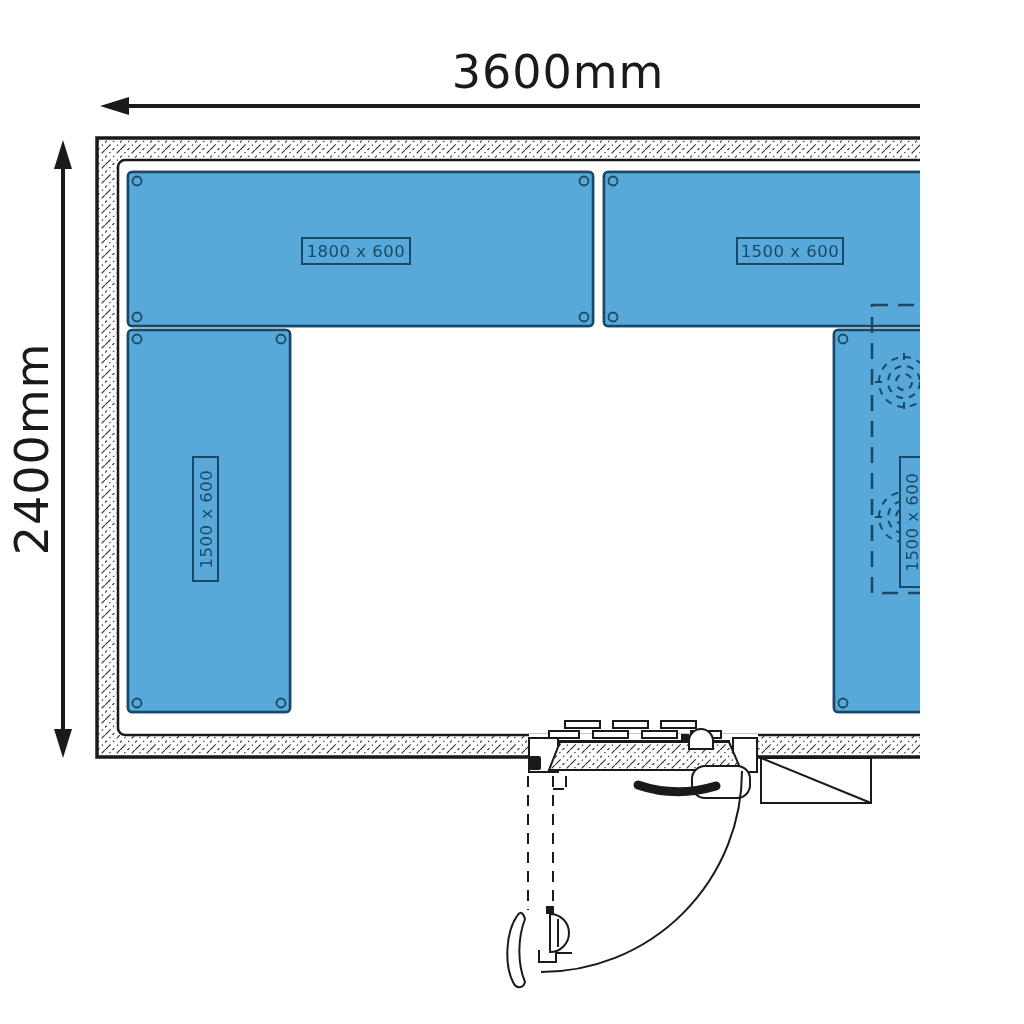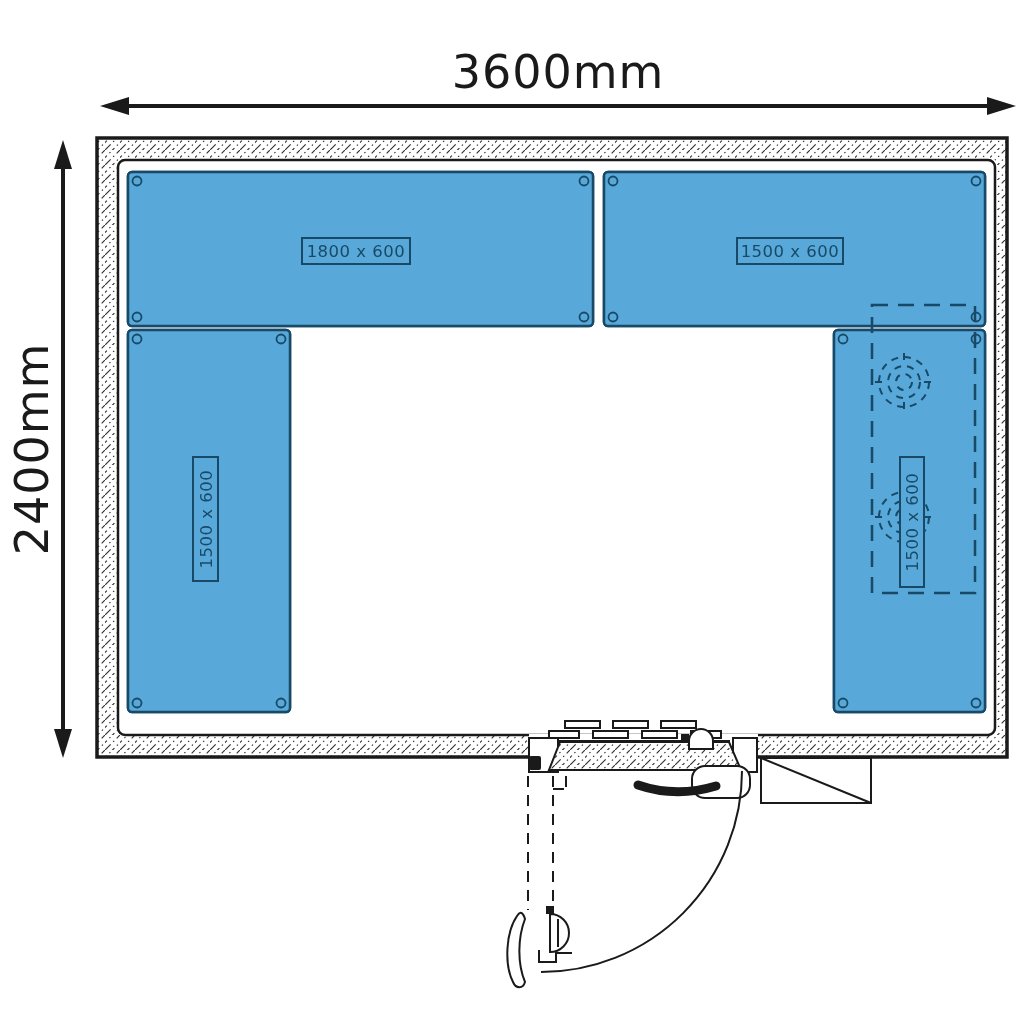--- a/index.html
+++ b/index.html
@@ -1,17 +1,17 @@
 <!DOCTYPE html>
 <html style="--line: #1a1a1a; --bench-fill: #58a9d9; --bench-line: #184a68; --background: #ffffff;"><head>
 <meta charset="utf-8">
 <style>
   html,body{margin:0;padding:0;background:#fff;}
   .canvas{
-    width:1024px;height:1024px;position:relative;background:#fff;
+    width:920px;height:1024px;position:relative;background:#fff;
     font-family:"DejaVu Sans","Liberation Sans",sans-serif;
     overflow:hidden;
   }
   svg{position:absolute;left:0;top:0;}
   .dim-line{stroke:var(--line,#1a1a1a);stroke-width:4;}
   .dim-head{fill:var(--line,#1a1a1a);stroke:none;}
   .dim-text{
     fill:var(--line,#1a1a1a);font-size:46px;letter-spacing:1px;
     font-family:"DejaVu Sans","Liberation Sans",sans-serif;
   }

